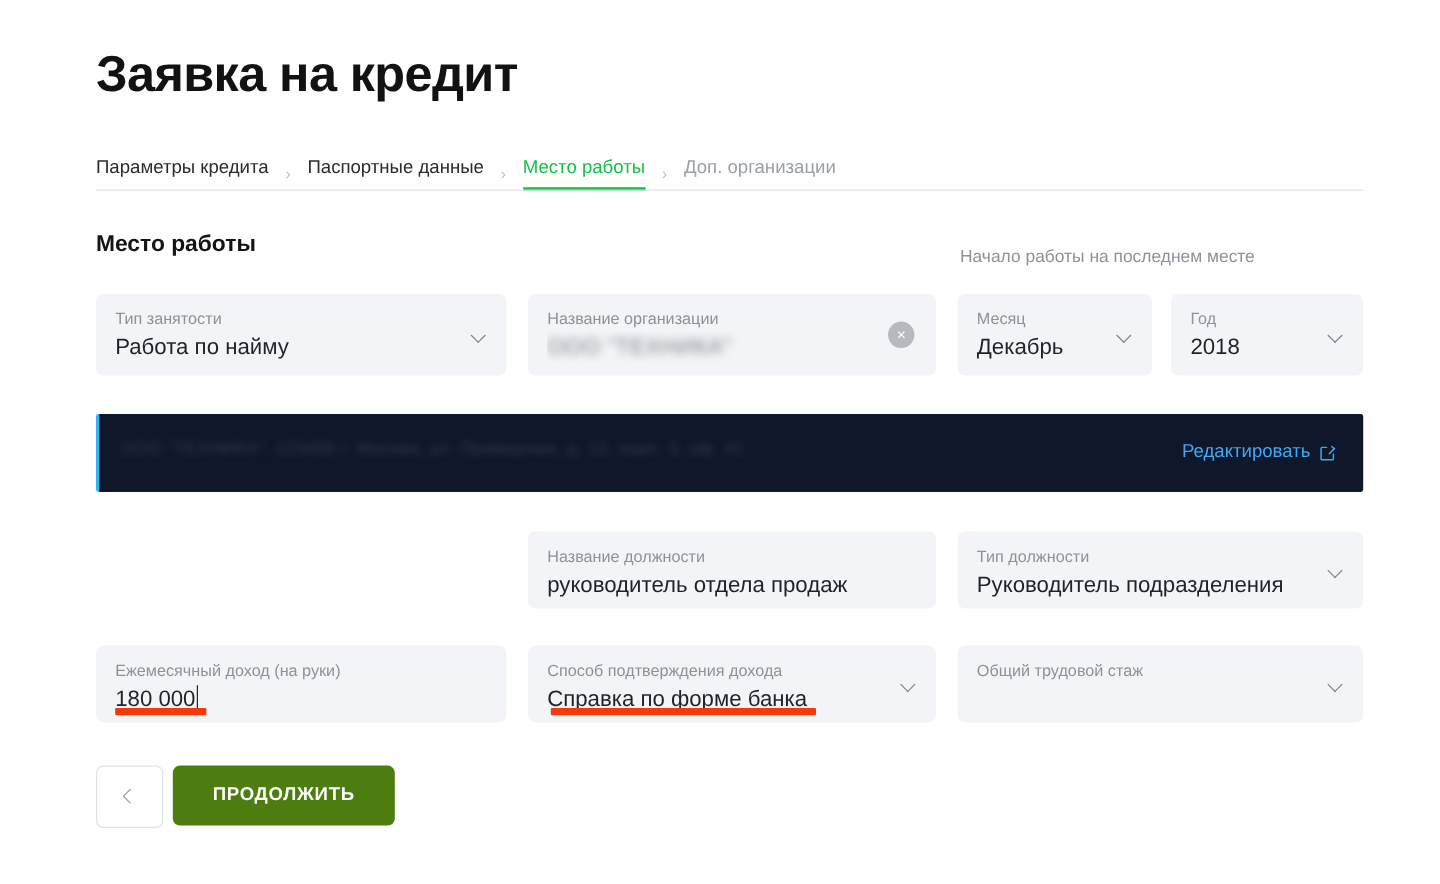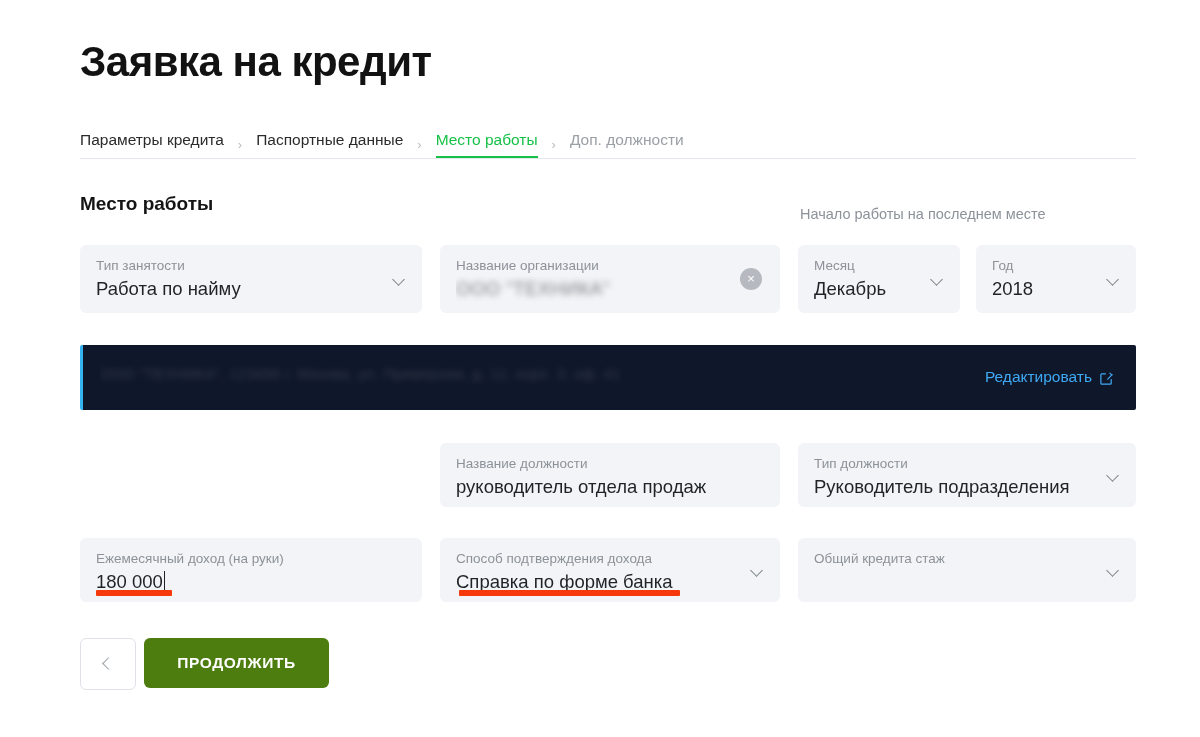--- a/index.html
+++ b/index.html
@@ -279,21 +279,21 @@
 
   <div class="page-title">Заявка на кредит</div>
 
   <div class="steps">
     <div class="step done">Параметры кредита</div>
     <div class="step-sep">›</div>
     <div class="step done">Паспортные данные</div>
     <div class="step-sep">›</div>
     <div class="step active">Место работы</div>
     <div class="step-sep">›</div>
-    <div class="step future">Доп. должности</div>
+    <div class="step future">Доп. организации</div>
   </div>
   <div class="steps-rule"></div>
 
   <div class="section-title">Место работы</div>
   <div class="group-caption">Начало работы на последнем месте</div>
 
   <div class="field" style="left:80px; top:245px; width:342px; height:68px;">
     <div class="field-label">Тип занятости</div>
     <div class="field-value">Работа по найму</div>
     <span class="chev"></span>
@@ -351,21 +351,21 @@
     <div class="field-value"><span>180 000</span><span class="caret"></span></div>
   </div>
 
   <div class="field" style="left:440px; top:538px; width:340px; height:64px;">
     <div class="field-label">Способ подтверждения дохода</div>
     <div class="field-value">Справка по форме банка</div>
     <span class="chev"></span>
   </div>
 
   <div class="field" style="left:798px; top:538px; width:338px; height:64px;">
-    <div class="field-label">Общий кредита стаж</div>
+    <div class="field-label">Общий трудовой стаж</div>
     <span class="chev"></span>
   </div>
 
   <div class="annot" style="left:96px; top:590px; width:76px;"></div>
   <div class="annot" style="left:459px; top:590px; width:221px;"></div>
 
   <div class="btn-back">
     <span></span>
   </div>
   <button class="btn-primary">ПРОДОЛЖИТЬ</button>

